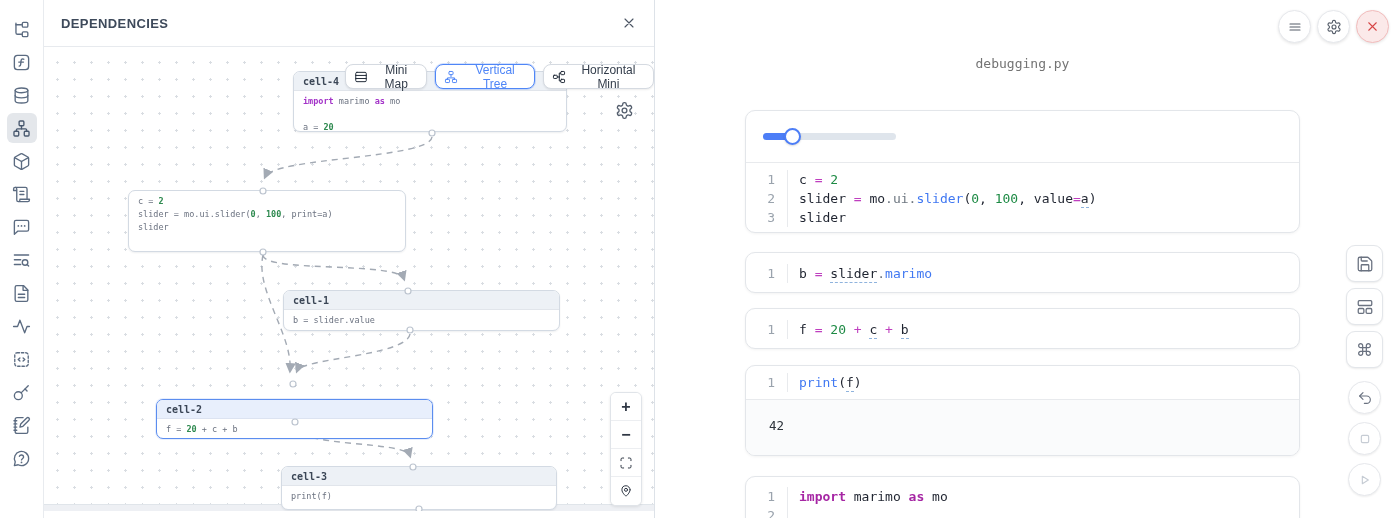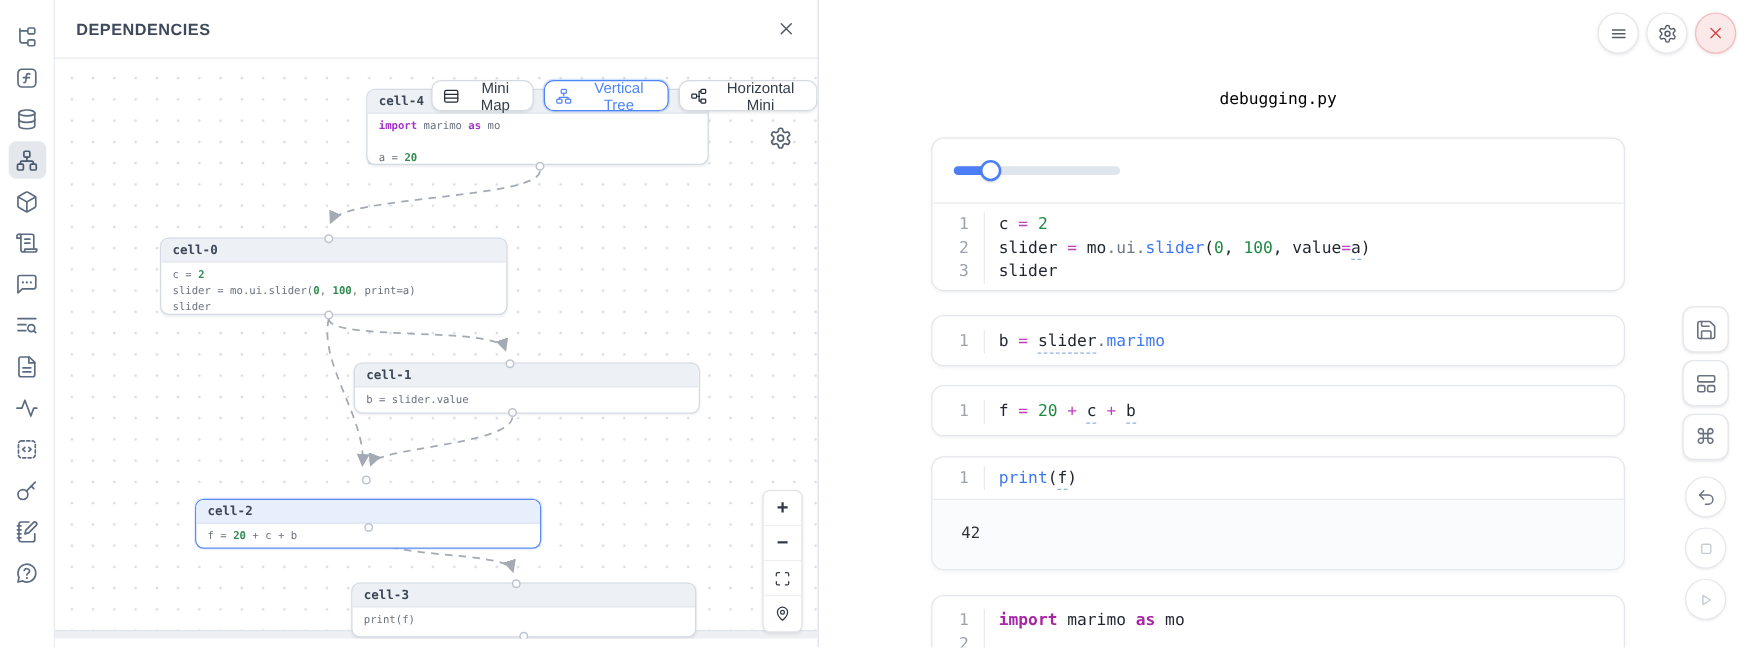--- a/index.html
+++ b/index.html
@@ -59,22 +59,22 @@
   .zoom-panel { position:absolute; left:566px; top:345px; width:32px; background:#fff;
     border:1px solid #e0e4e9; border-radius:6px; box-shadow:0 1px 3px rgba(0,0,0,.09);
     overflow:hidden; z-index:12; }
   .zoom-btn { width:100%; height:28px; display:flex; align-items:center; justify-content:center;
     color:#2f3744; border-bottom:1px solid #eceef1; font-size:16px; font-weight:600; cursor:pointer;
     background:#fff; border-left:none; border-right:none; border-top:none; }
   .zoom-btn:last-child { border-bottom:none; }
 
   
   .notebook { position:absolute; left:656px; top:0; width:744px; height:518px; background:#fff; }
-  .nb-title { position:absolute; left:89px; width:555px; top:72px; text-align:center;
-    font-family:"DejaVu Sans Mono",monospace; font-size:13px; color:#000000; }
+  .nb-title { position:absolute; left:89px; width:555px; top:56px; text-align:center;
+    font-family:"DejaVu Sans Mono",monospace; font-size:13px; color:#737373; }
   .card { position:absolute; left:89px; width:555px; background:#fff; border:1px solid #e3e6ea;
     border-radius:10px; box-shadow:0 1px 3px rgba(0,0,0,.05); overflow:hidden; }
   .code-row { display:flex; font-family:"DejaVu Sans Mono",monospace; font-size:13px; line-height:19px; }
   .gutter { width:42px; flex:0 0 42px; text-align:right; padding-right:12px; color:#9aa3ad;
     border-right:1px solid #e8eaed; }
   .codeline { padding-left:11px; white-space:pre; color:#1f2430; min-height:19px; }
   .code-area { padding:7px 0; }
   .code-area.single { padding:11px 0; }
   .tok-p, .tok-s { color:#1f2430; }
   .tok-k { color:#a626a4; font-weight:600; }
@@ -272,21 +272,20 @@
 
       <div class="gnode" style="left:249px; top:24px; width:274px; height:61px;">
         <div class="gnode-header">cell-4</div>
         <div class="gnode-body">
           <div class="gline"><span class="tok-k">import</span><span class="tok-p"> marimo </span><span class="tok-k">as</span><span class="tok-p"> mo</span></div>
           <div class="gline"></div>
           <div class="gline"><span class="tok-p">a </span><span class="tok-o">=</span><span class="tok-p"> </span><span class="tok-n">20</span></div>
         </div>
       </div>
       <div class="gnode" style="left:84px; top:143px; width:278px; height:62px;">
-        <div class="gnode-header">cell-0</div>
         <div class="gnode-body">
           <div class="gline"><span class="tok-p">c </span><span class="tok-o">=</span><span class="tok-p"> </span><span class="tok-n">2</span></div>
           <div class="gline"><span class="tok-p">slider </span><span class="tok-o">=</span><span class="tok-p"> mo.ui.slider(</span><span class="tok-n">0</span><span class="tok-p">, </span><span class="tok-n">100</span><span class="tok-p">, print=a)</span></div>
           <div class="gline"><span class="tok-p">slider</span></div>
         </div>
       </div>
       <div class="gnode" style="left:239px; top:243px; width:277px; height:41px;">
         <div class="gnode-header">cell-1</div>
         <div class="gnode-body">
           <div class="gline"><span class="tok-p">b </span><span class="tok-o">=</span><span class="tok-p"> slider.value</span></div>

